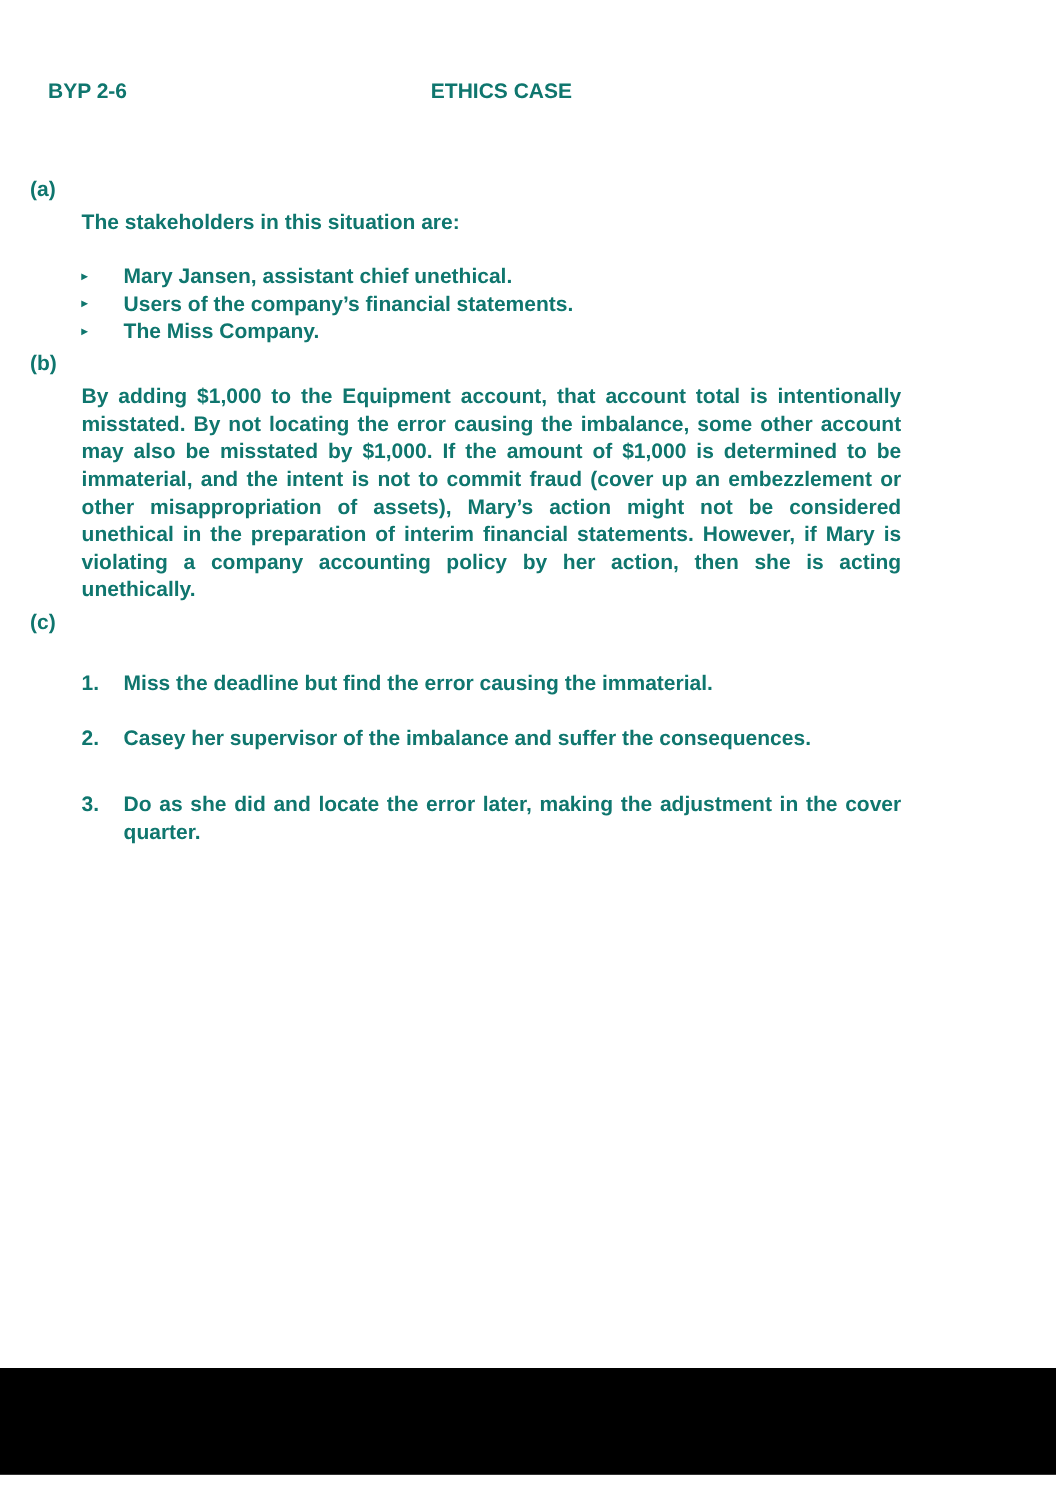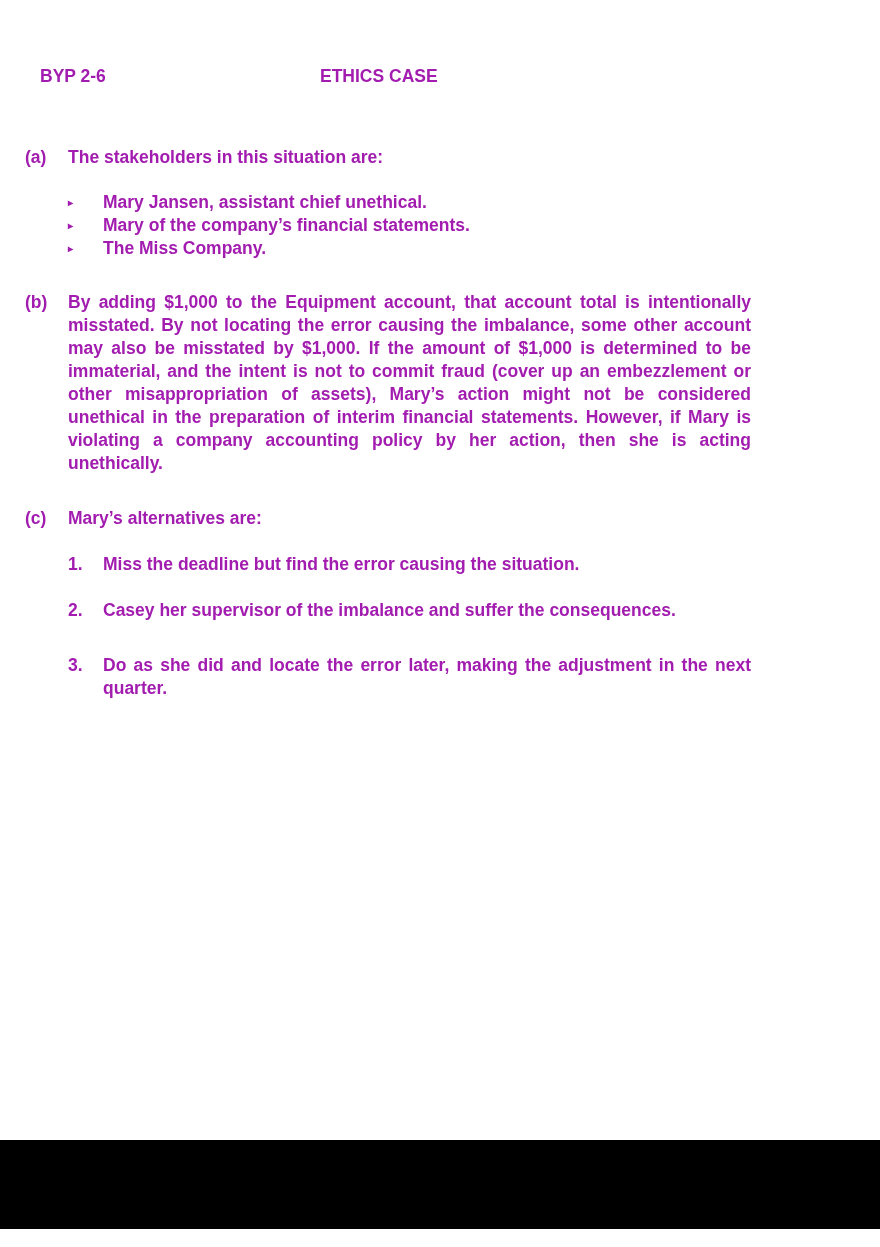--- a/index.html
+++ b/index.html
@@ -3,41 +3,41 @@
 <meta charset="utf-8">
 <style>
   html, body { margin: 0; padding: 0; background: #ffffff; }
   .page {
     position: relative;
     width: 880px;
     height: 1247px;
     background: #ffffff;
     font-family: "Liberation Sans", sans-serif;
     font-weight: bold;
-    color: #a21caf;
+    color: #0f766e;
     font-size: 17.5px;
     line-height: 23px;
     overflow: hidden;
   }
 
   
   .header { position: absolute; top: 65px; left: 0; right: 0; height: 23px; }
   .header .code  { position: absolute; left: 40px; }
-  .header .title { position: absolute; left: 320px; }
+  .header .title { position: absolute; left: 359px; }
 
   
   .section {
     position: absolute;
     left: 25px;
     width: 726px;
     display: flex;
     align-items: flex-start;
   }
   .sec-label { width: 43px; flex: 0 0 43px; }
-  .sec-body  { flex: 1 1 auto; min-width: 0; }
+  .sec-body  { flex: 1 1 auto; min-width: 0; margin-top: 28px; }
 
   .section-a { top: 146px; }
   .section-b { top: 291px; }
   .section-c { top: 507px; }
 
   
   .bullets { margin-top: 22px; }
   .bullet-row { display: flex; align-items: flex-start; }
   .bullet-glyph {
     width: 35px;
@@ -82,51 +82,50 @@
     <div class="sec-label">(a)</div>
     <div class="sec-body">
       <div>The stakeholders in this situation are:</div>
       <div class="bullets">
         <div class="bullet-row">
           <span class="bullet-glyph">▸</span>
           <span class="bullet-text">Mary Jansen, assistant chief unethical.</span>
         </div>
         <div class="bullet-row">
           <span class="bullet-glyph">▸</span>
-          <span class="bullet-text">Mary of the company’s financial statements.</span>
+          <span class="bullet-text">Users of the company’s financial statements.</span>
         </div>
         <div class="bullet-row">
           <span class="bullet-glyph">▸</span>
           <span class="bullet-text">The Miss Company.</span>
         </div>
       </div>
     </div>
   </div>
 
   <div class="section section-b">
     <div class="sec-label">(b)</div>
     <div class="sec-body justified">By adding $1,000 to the Equipment account, that account total is intentionally misstated. By not locating the error causing the imbalance, some other account may also be misstated by $1,000. If the amount of $1,000 is determined to be immaterial, and the intent is not to commit fraud (cover up an embezzlement or other misappropriation of assets), Mary’s action might not be considered unethical in the preparation of interim financial statements. However, if Mary is violating a company accounting policy by her action, then she is acting unethically.</div>
   </div>
 
   <div class="section section-c">
     <div class="sec-label">(c)</div>
     <div class="sec-body">
-      <div>Mary’s alternatives are:</div>
       <div class="num-items">
         <div class="num-row">
           <span class="item-num">1.</span>
-          <span class="item-text">Miss the deadline but find the error causing the situation.</span>
+          <span class="item-text">Miss the deadline but find the error causing the immaterial.</span>
         </div>
         <div class="num-row">
           <span class="item-num">2.</span>
           <span class="item-text">Casey her supervisor of the imbalance and suffer the consequences.</span>
         </div>
         <div class="num-row gap-lg">
           <span class="item-num">3.</span>
-          <span class="item-text">Do as she did and locate the error later, making the adjustment in the next quarter.</span>
+          <span class="item-text">Do as she did and locate the error later, making the adjustment in the cover quarter.</span>
         </div>
       </div>
     </div>
   </div>
 
   <div class="footer-bar"></div>
 
 </div>
 
 </body></html>

